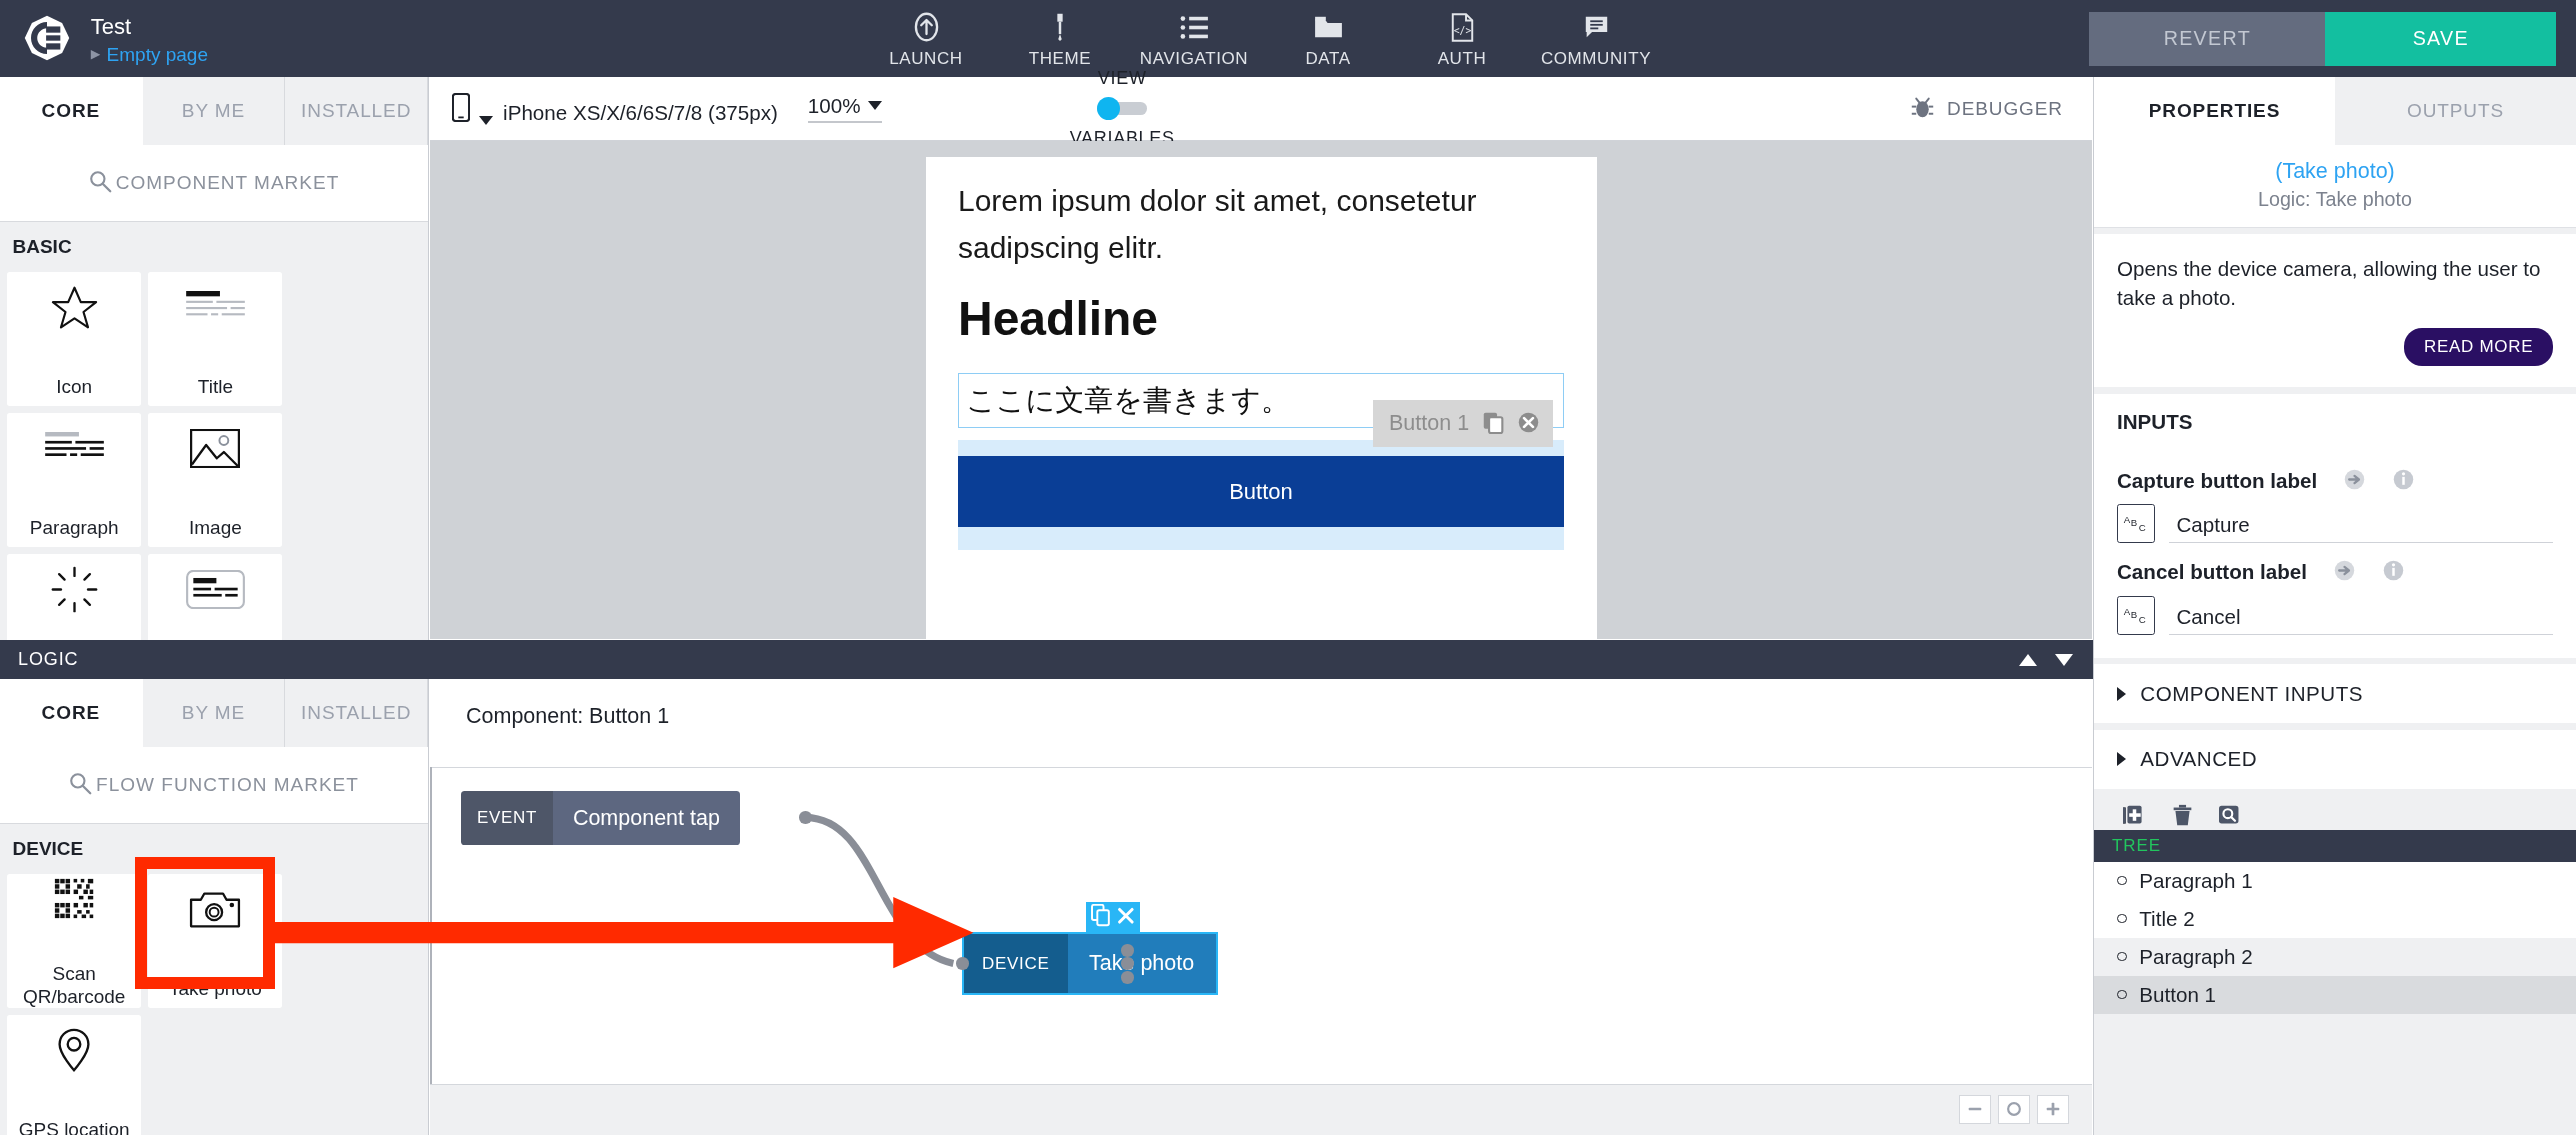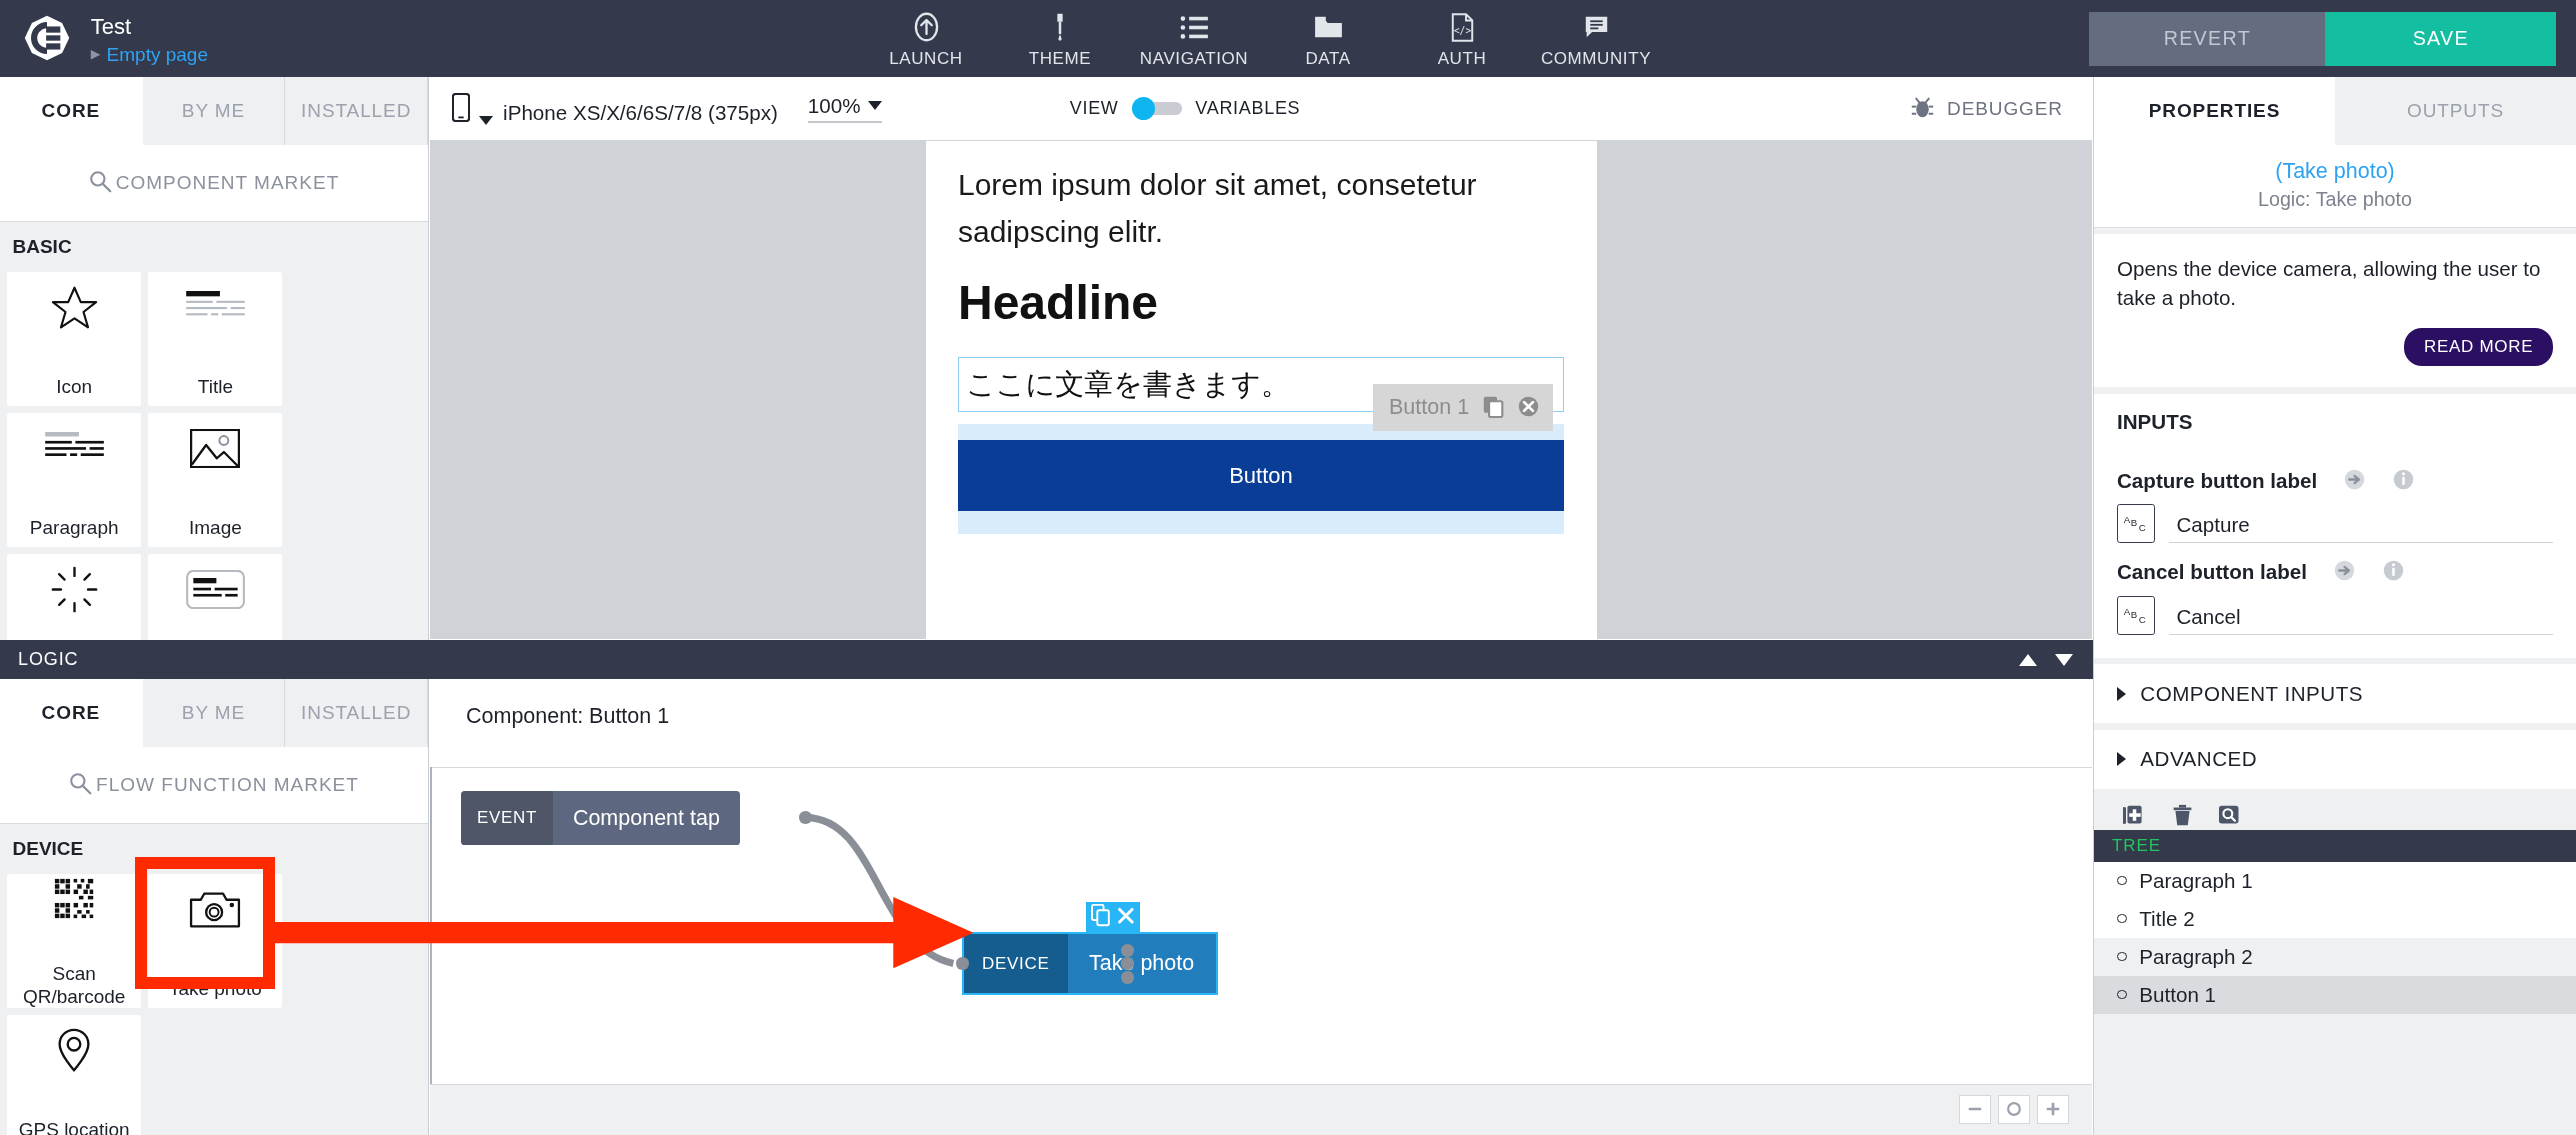--- a/index.html
+++ b/index.html
@@ -83,34 +83,34 @@
     background: #ffffff; border-bottom: 0.9px solid #d0d3d8; display: flex; align-items: center;
   }
   .device-sel { display: flex; align-items: flex-end; gap: 9.8px; margin-left: 21.5px; cursor: pointer; }
   .device-sel .dtxt { font-size: 20.6px; color: #1d2129; }
   .caret-dn { width: 0; height: 0; border-left: 7.2px solid transparent; border-right: 7.2px solid transparent; border-top: 9px solid #1d2129; }
   .zoom-sel {
     margin-left: 30px; display: flex; align-items: center; gap: 7.2px;
     border-bottom: 2.7px solid #c4c7cc; padding-bottom: 3.6px; cursor: pointer;
   }
   .zoom-sel .ztxt { font-size: 20.6px; color: #1d2129; }
-  .viewvars { display: flex; align-items: center; gap: 13.4px; margin-left: 188px; }
+  .viewvars { display: flex; align-items: center; gap: 13.4px; margin-left: 188px; flex-direction: column; }
   .vv-label { font-size: 18px; letter-spacing: 0.7px; color: #1d2129; }
   .switch { width: 50px; height: 12.5px; background: #c9cdd3; border-radius: 6.3px; position: relative; cursor: pointer; }
   .switch .knob { position: absolute; left: 0; top: -5.4px; width: 23px; height: 23px; border-radius: 50%; background: #0fb5f0; }
   .debugger { margin-left: auto; margin-right: 29px; display: flex; align-items: center; gap: 10.7px; cursor: pointer; }
   .debugger .dgtxt { font-size: 19px; letter-spacing: 0.9px; color: #6d7380; }
 
   
   .canvasarea {
     position: absolute; top: 141px; left: 430px; width: 1662px; height: 498px;
     background: #cfd2d6; overflow: hidden;
   }
   .phone {
-    position: absolute; left: 496px; top: 0; width: 671px; height: 498px;
+    position: absolute; left: 496px; top: 16px; width: 671px; height: 498px;
     background: #ffffff;
   }
   .ph-para {
     position: absolute; left: 32px; top: 19.7px; width: 564px;
     font-size: 30px; line-height: 47px; color: #1a1a1a;
   }
   .ph-headline {
     position: absolute; left: 32px; top: 134px; font-size: 48px; font-weight: 700; color: #111111;
   }
   .ph-input {

